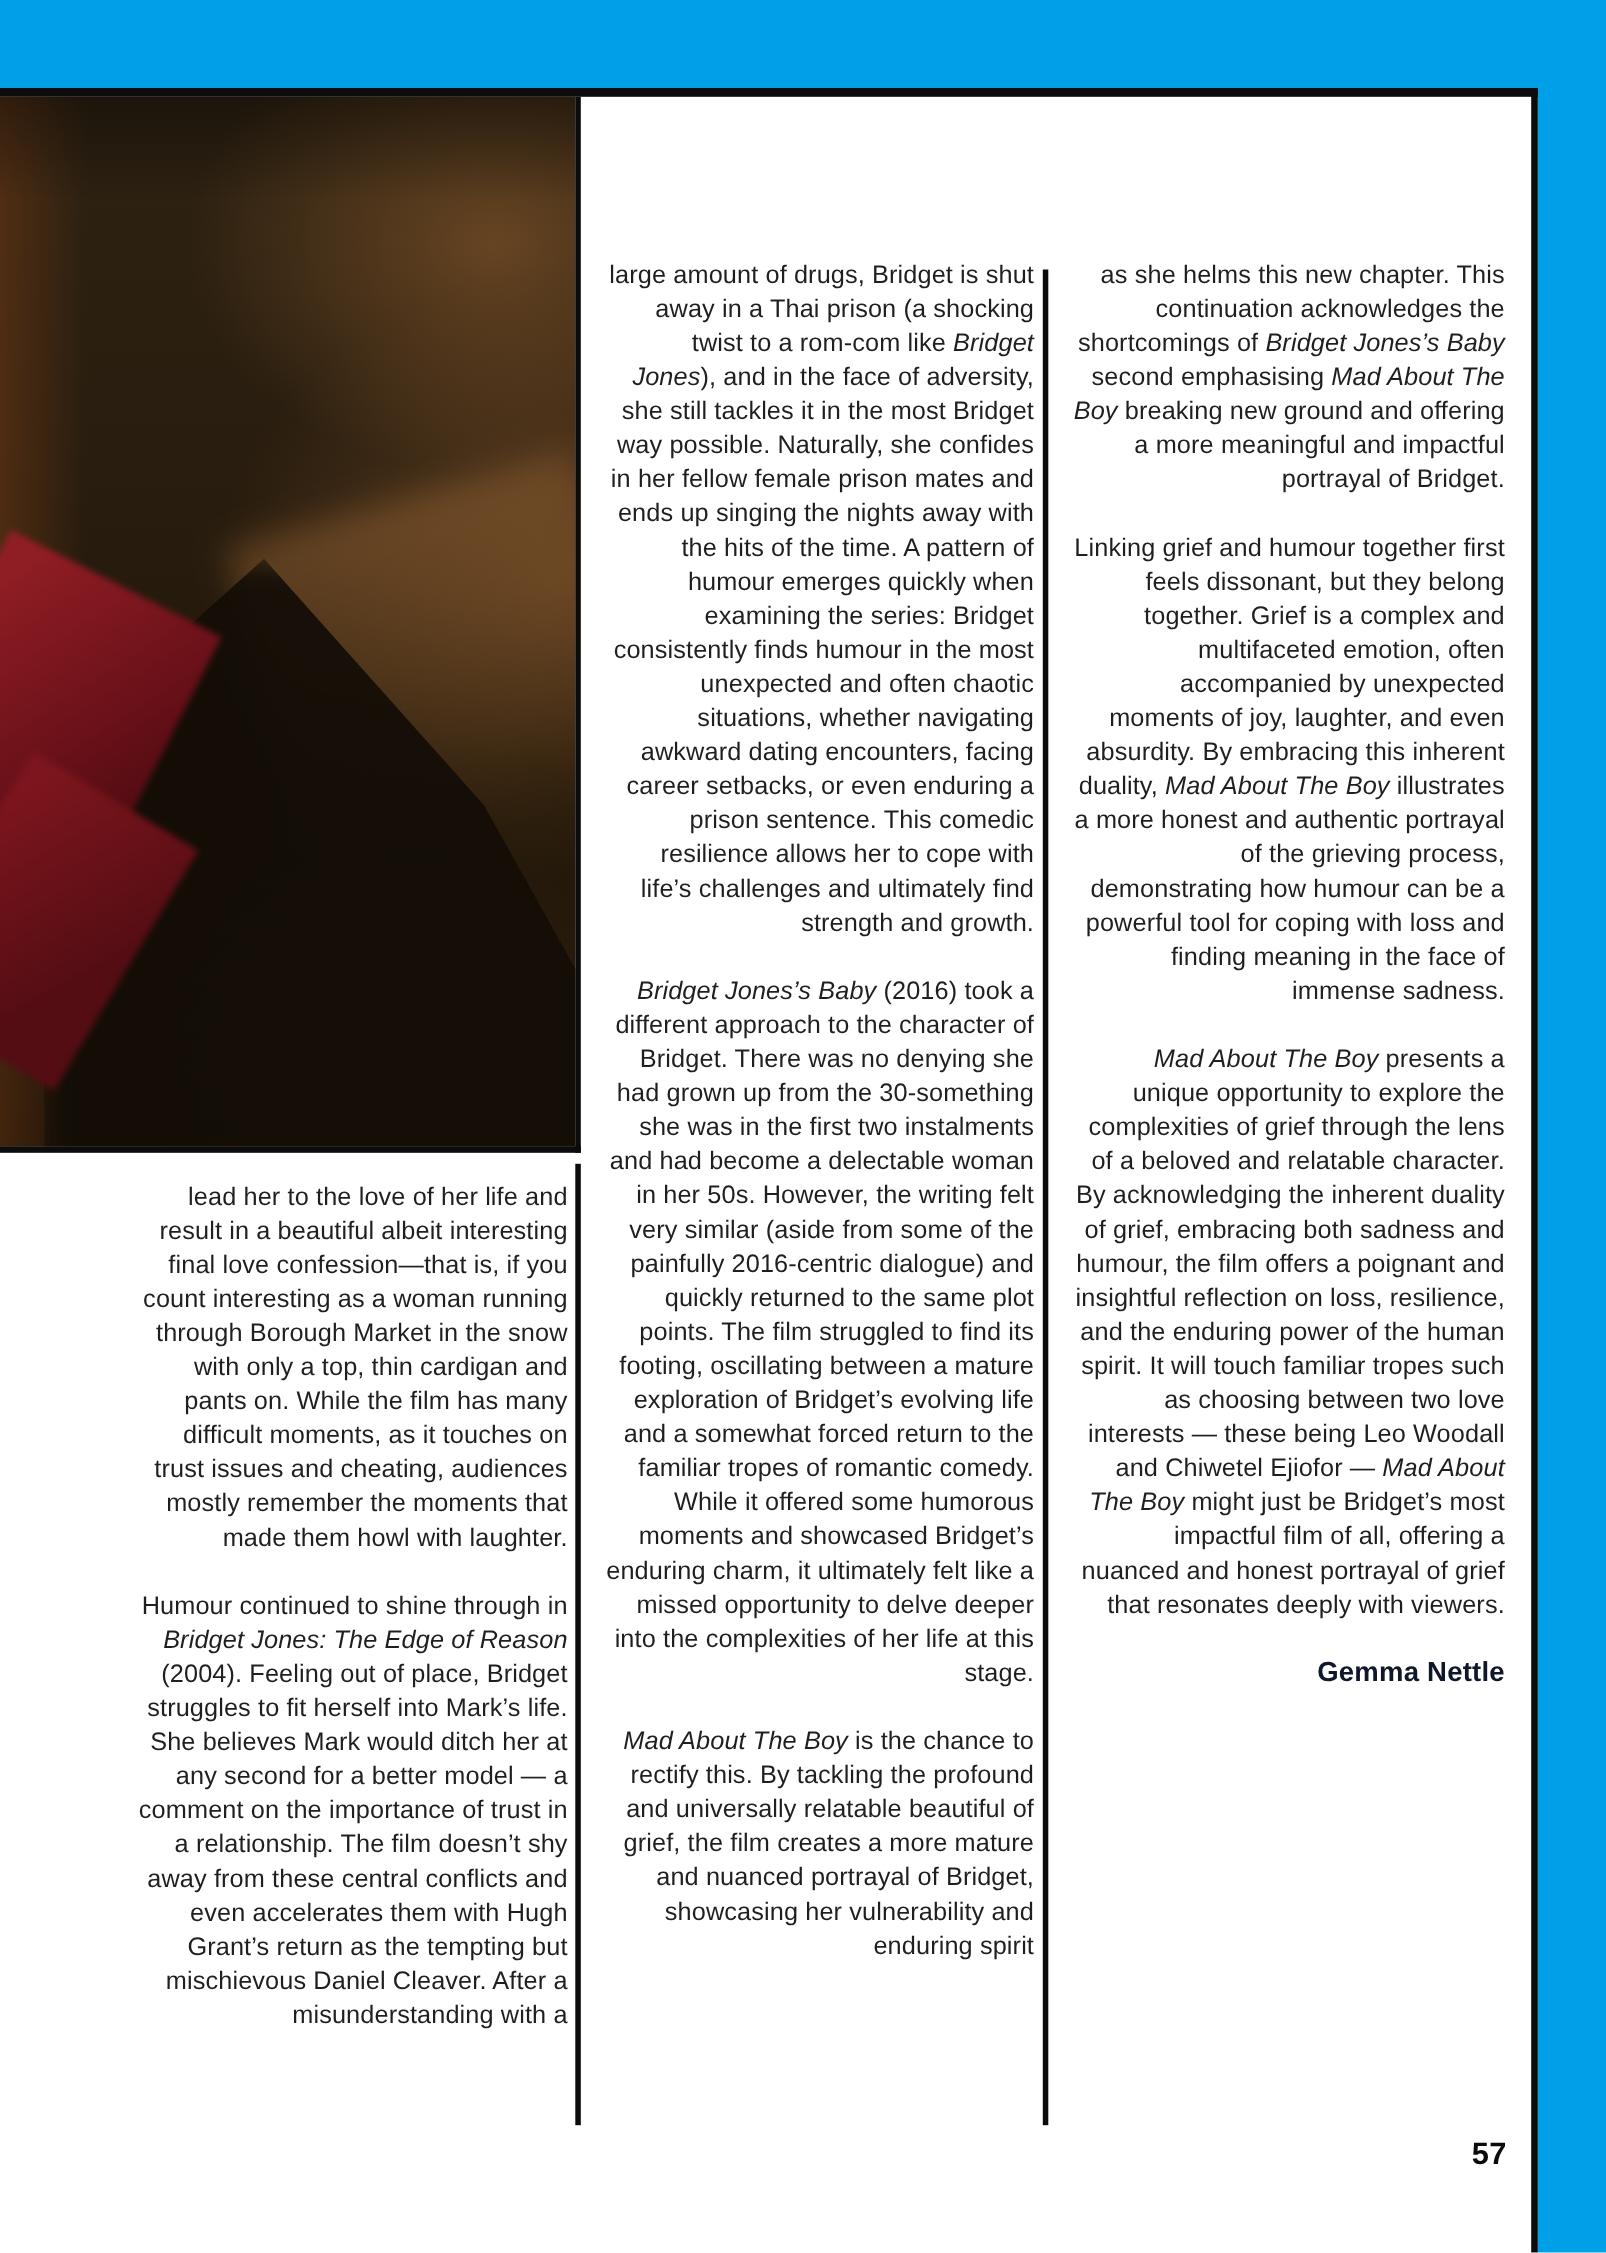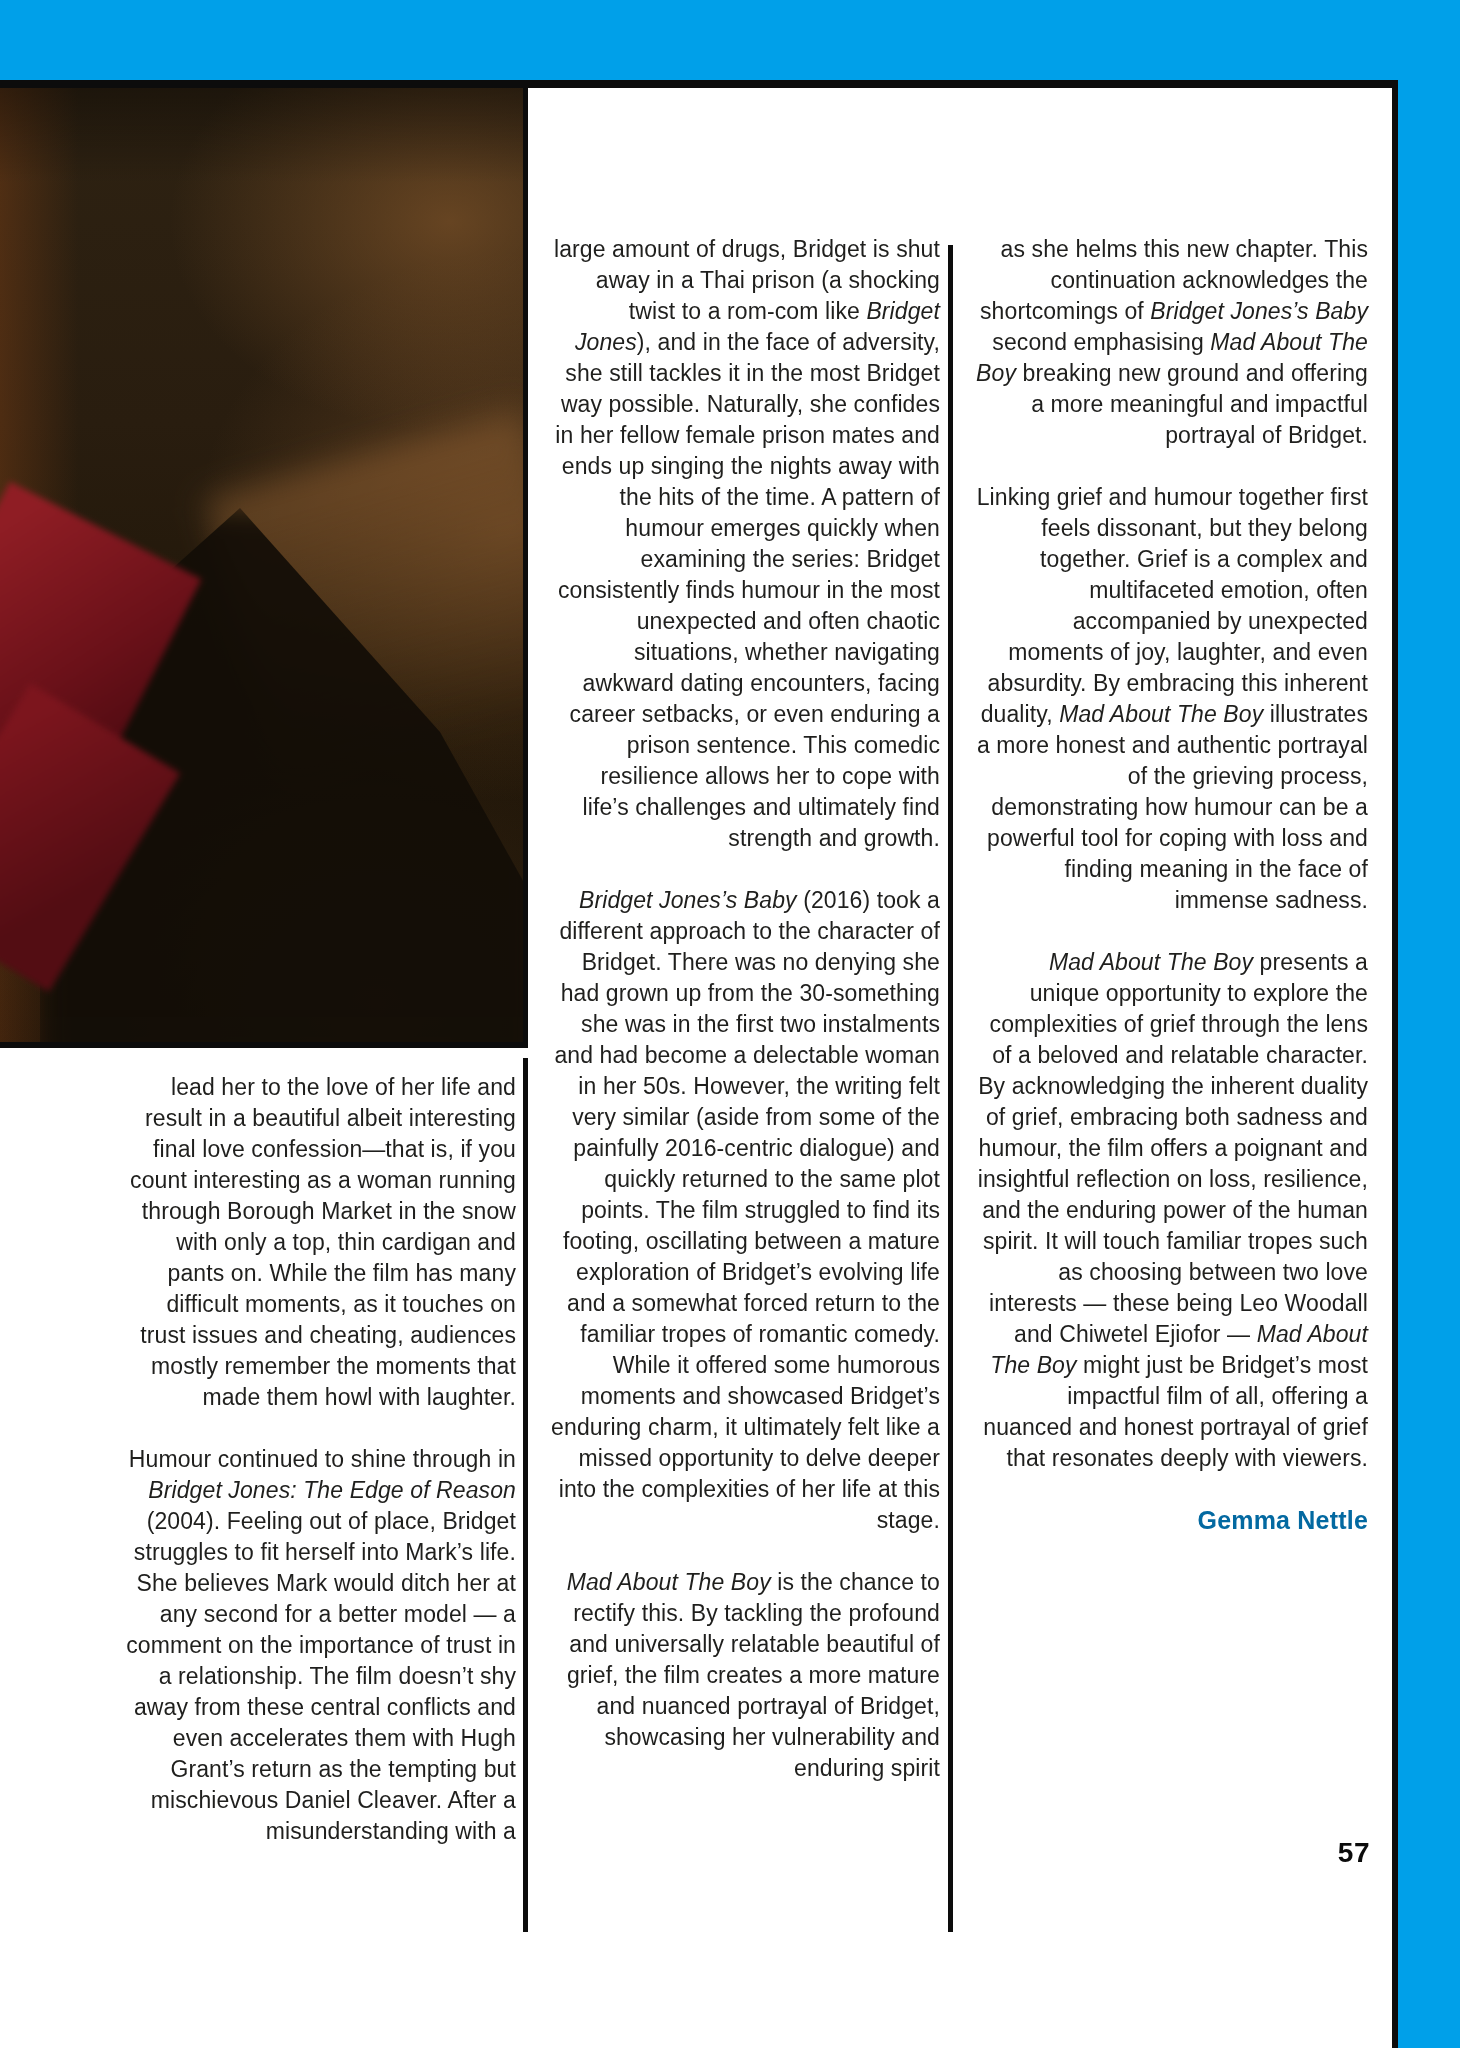--- a/index.html
+++ b/index.html
@@ -56,23 +56,23 @@
   .rule-col-left{position:absolute;left:523px;top:1058px;width:5px;height:874px;background:var(--rule);}
   .rule-col-mid{position:absolute;left:948px;top:245px;width:5px;height:1687px;background:var(--rule);}
 
   
   .col{position:absolute;color:var(--ink);font-size:23px;line-height:31px;letter-spacing:0.1px;text-align:right;}
   .col p{margin:0 0 31px 0;}
   .col-left{left:118px;top:1072px;width:398px;}
   .col-middle{left:548px;top:234px;width:392px;}
   .col-right{left:976px;top:234px;width:392px;}
   .it{font-style:italic;}
-  .byline{font-weight:bold;font-size:25px;letter-spacing:0.2px;color:#0369a1;}
+  .byline{font-weight:bold;font-size:25px;letter-spacing:0.2px;color:#0f172a;}
   .page-number{
-    position:absolute;left:1290px;top:1837px;width:80px;text-align:right;
+    position:absolute;left:1290px;top:1942px;width:80px;text-align:right;
     font-weight:bold;font-size:28px;color:#0b0b0b;letter-spacing:0.5px;
   }
 </style>
 </head>
 <body>
 
 <div class="page">
 
   <div class="top-strip"></div>
   <div class="right-strip"></div>

